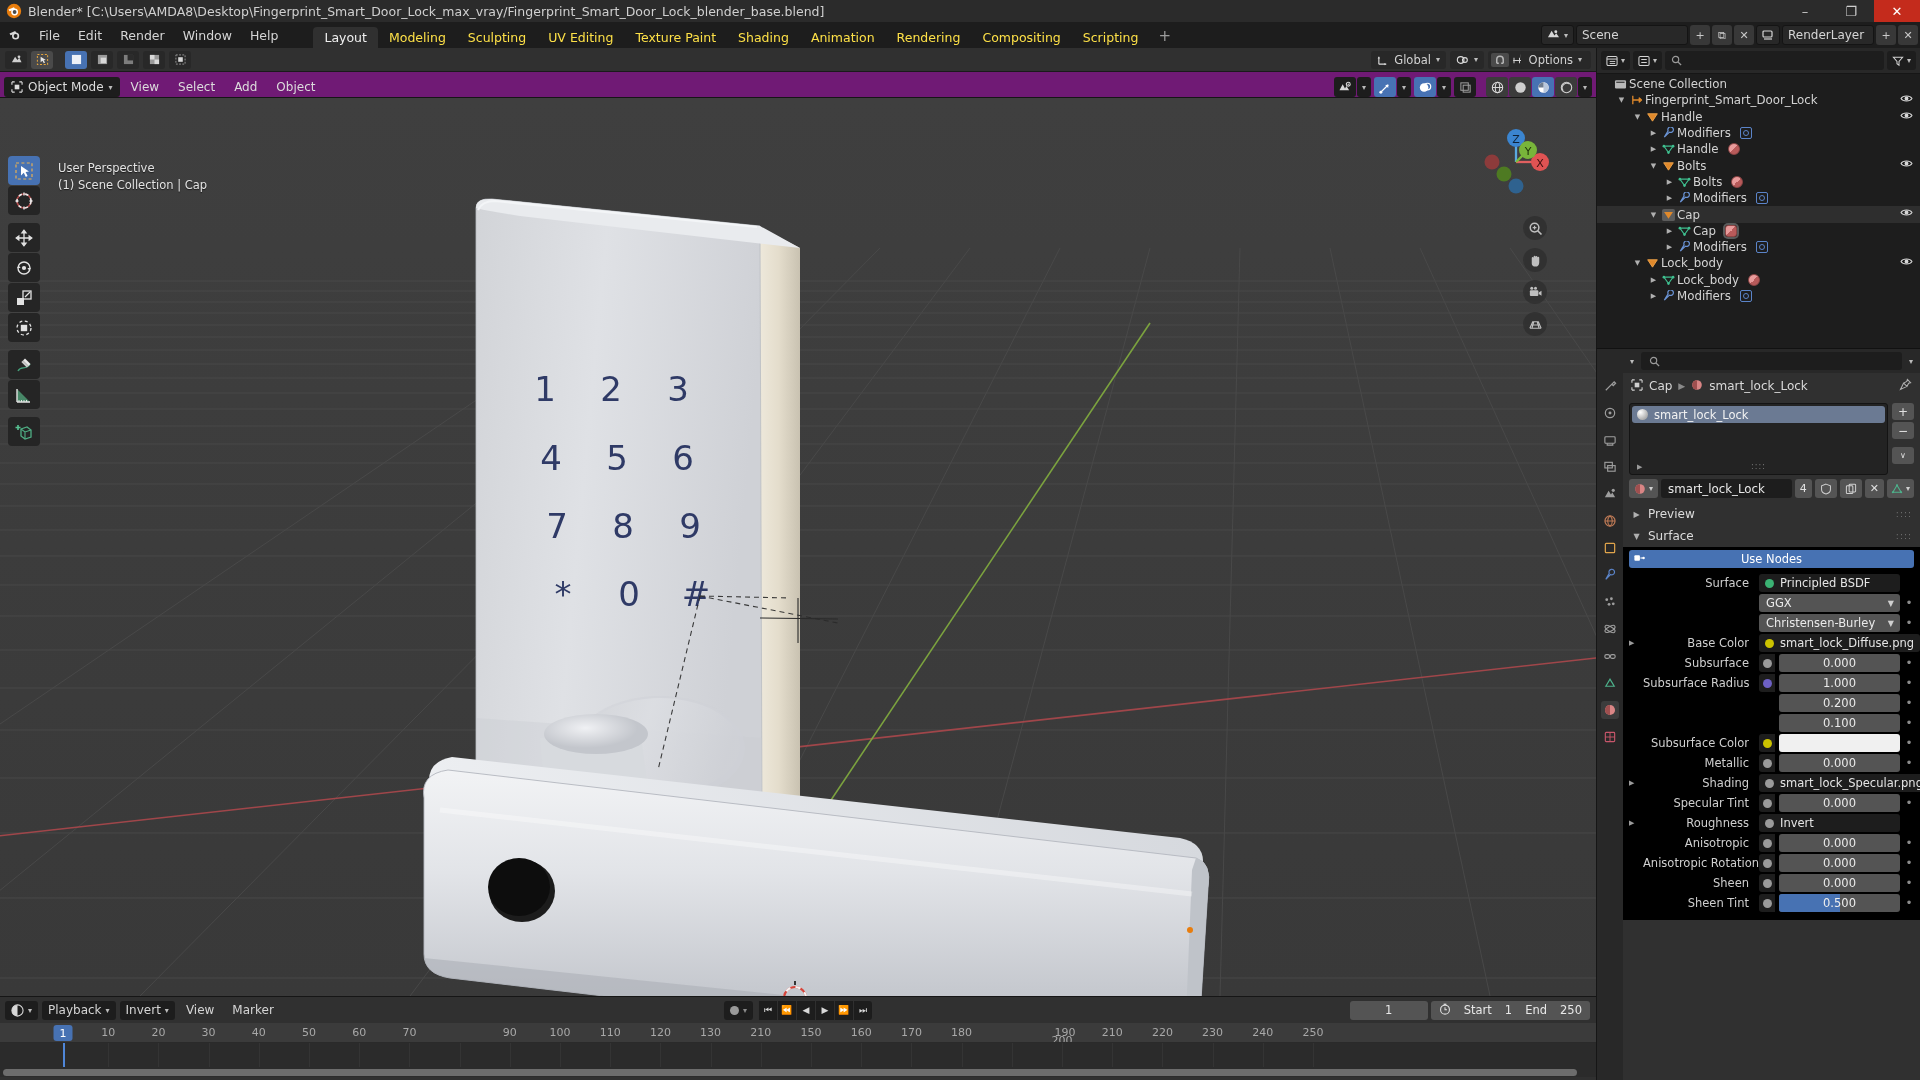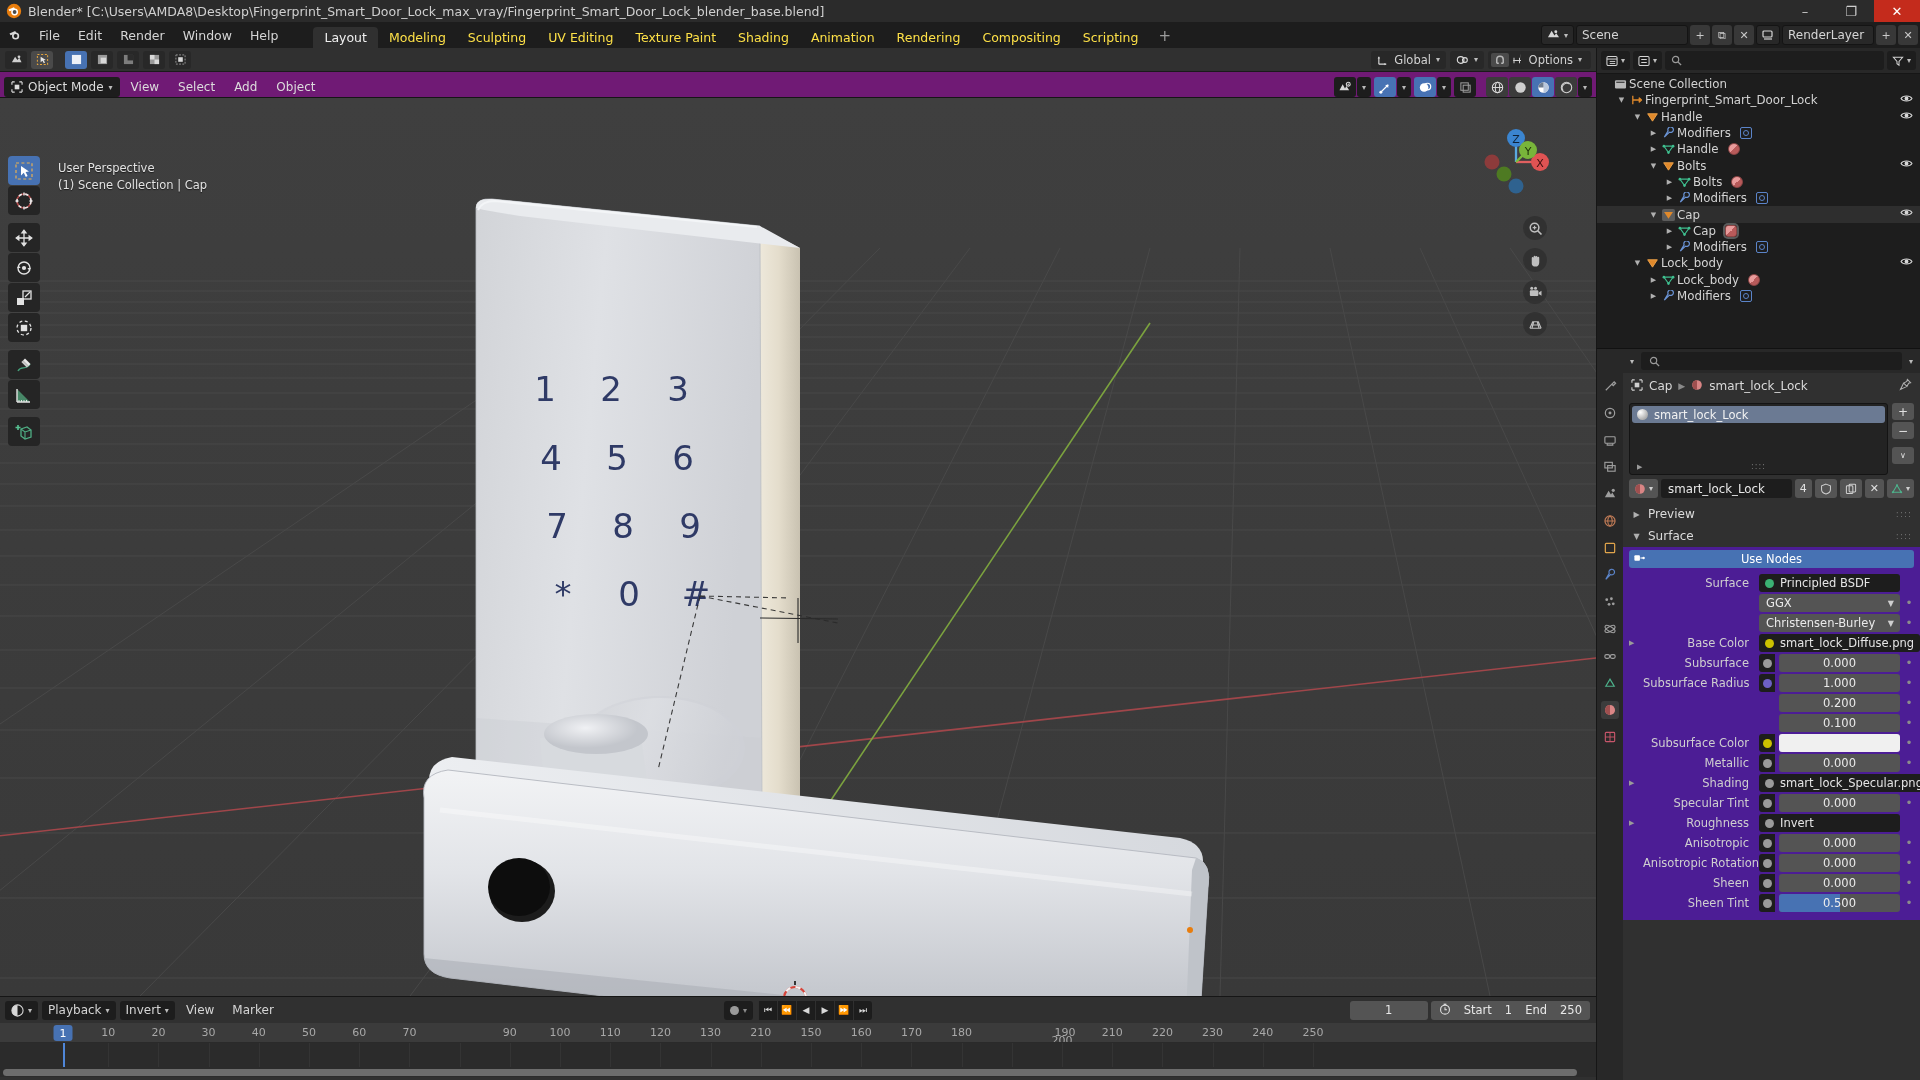--- a/index.html
+++ b/index.html
@@ -169,21 +169,21 @@
   #matNameRow { background:#303030; padding:2px 6px 5px 6px; display:flex; gap:3px; align-items:center;}
   .mnbtn { background:#545454; border-radius:3px; height:19px; display:flex;
     align-items:center; justify-content:center; padding:0 5px; color:#e0e0e0; font-size:11px; gap:3px;}
   #matNameField { flex:1; background:#1d1d1d; border-radius:3px; height:19px;
     display:flex; align-items:center; padding:0 7px; font-size:11.8px; color:#e8e8e8;}
   #propScroll { flex:1; overflow:hidden; background:#303030;}
   .panel-hdr { height:22px; display:flex; align-items:center; gap:6px;
     padding:0 8px; font-size:12px; color:#dcdcdc; background:#303030;}
   .panel-hdr .tri { font-size:8px; width:11px;}
   .panel-hdr .grip { margin-left:auto; color:#707070; font-size:9px; letter-spacing:1px;}
-  #surfaceBody { background:#4c1d95; padding:3px 6px 6px 6px;}
+  #surfaceBody { background:#000000; padding:3px 6px 6px 6px;}
   #useNodes { height:18px; background:#4772b3; border-radius:3px; display:flex;
     align-items:center; justify-content:center; position:relative;
     font-size:11.5px; color:#fff; margin-bottom:6px;}
   #useNodes .ic { position:absolute; left:4px; }
   .prow { display:flex; align-items:center; height:18px; margin-bottom:2px; gap:4px;}
   .plabel { width:112px; text-align:right; font-size:11.5px; color:#cfcfcf;
     padding-right:6px; white-space:nowrap; flex:none;}
   .ptri { width:10px; font-size:7px; color:#9a9a9a; flex:none; text-align:left;}
   .pfield { flex:1; background:#1d1d1d; border-radius:3px; height:18px; display:flex;
     align-items:center; padding:0 6px; gap:6px; font-size:11.5px; color:#e5e5e5;}

